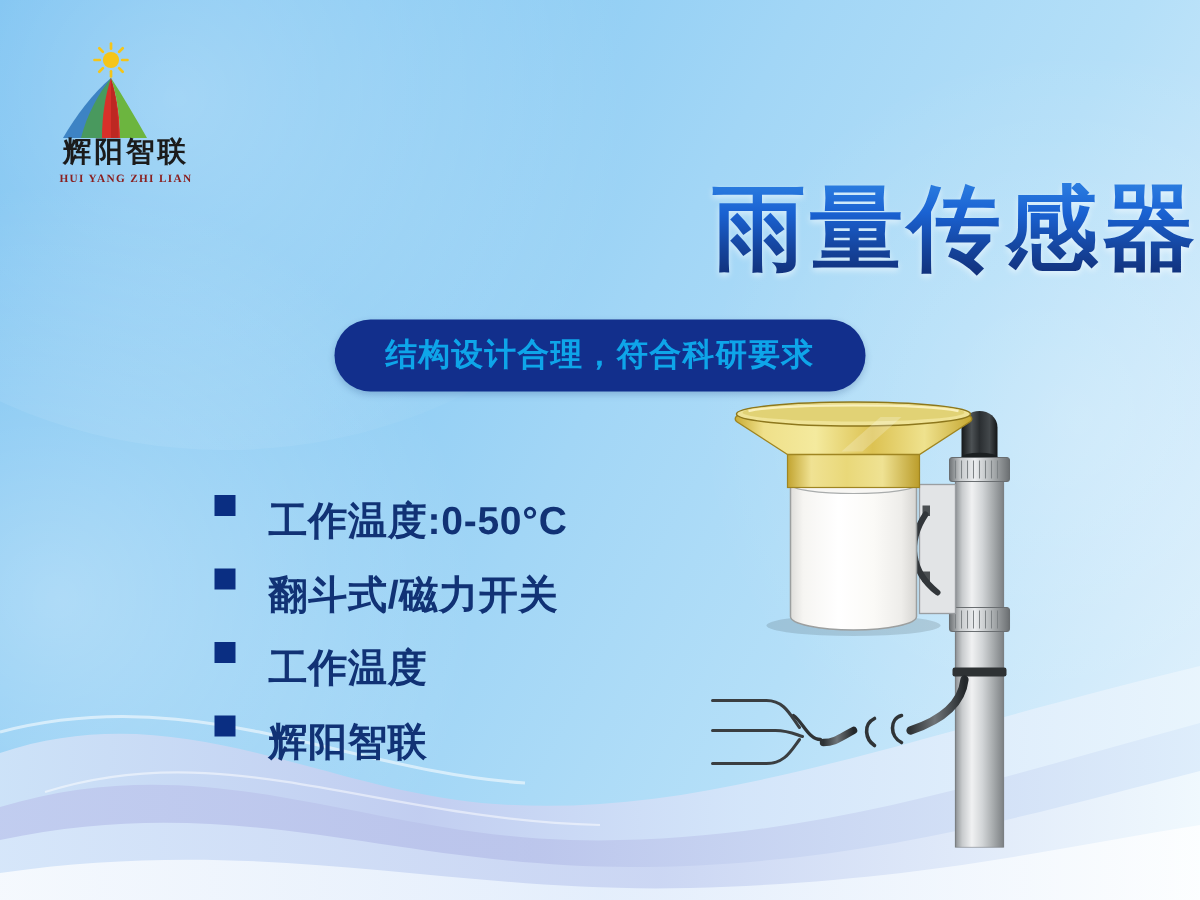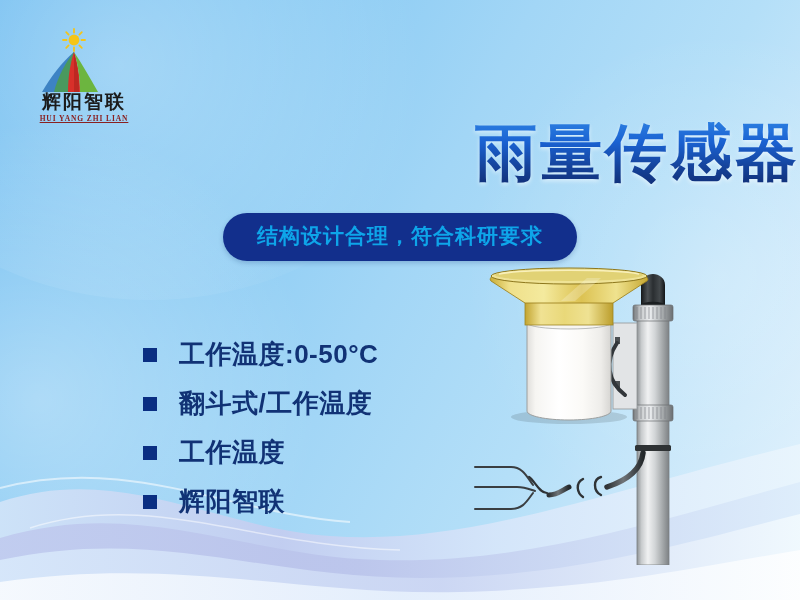--- a/index.html
+++ b/index.html
@@ -96,21 +96,20 @@
 
   
   .features {
     position: absolute;
     left: 143px;
     top: 330px;
     width: 330px;
   }
   .feature-row {
     display: flex;
-    align-items: center;
     height: 49px;
   }
   .bullet {
     width: 14px; height: 14px;
     background: #0a2e82;
     flex: 0 0 auto;
     margin-right: 22px;
   }
   .feature-text {
     font-size: 26px;
@@ -139,21 +138,20 @@
     font-weight: bold;
     letter-spacing: 2px;
     line-height: 1.05;
   }
   .logo-en {
     font-size: 7.5px;
     font-weight: bold;
     letter-spacing: 0.9px;
     margin-top: 2px;
     color: #8a2020;
-    text-decoration: underline;
   }
 
   
   .product {
     position: absolute;
     left: 465px;
     top: 265px;
     width: 250px;
     height: 300px;
   }
@@ -244,21 +242,21 @@
 
   <div class="subtitle-pill">结构设计合理，符合科研要求</div>
 
   <div class="features">
     <div class="feature-row">
       <span class="bullet"></span>
       <span class="feature-text">工作温度:0-50°C</span>
     </div>
     <div class="feature-row">
       <span class="bullet"></span>
-      <span class="feature-text">翻斗式/工作温度</span>
+      <span class="feature-text">翻斗式/磁力开关</span>
     </div>
     <div class="feature-row">
       <span class="bullet"></span>
       <span class="feature-text">工作温度</span>
     </div>
     <div class="feature-row">
       <span class="bullet"></span>
       <span class="feature-text">辉阳智联</span>
     </div>
   </div>

